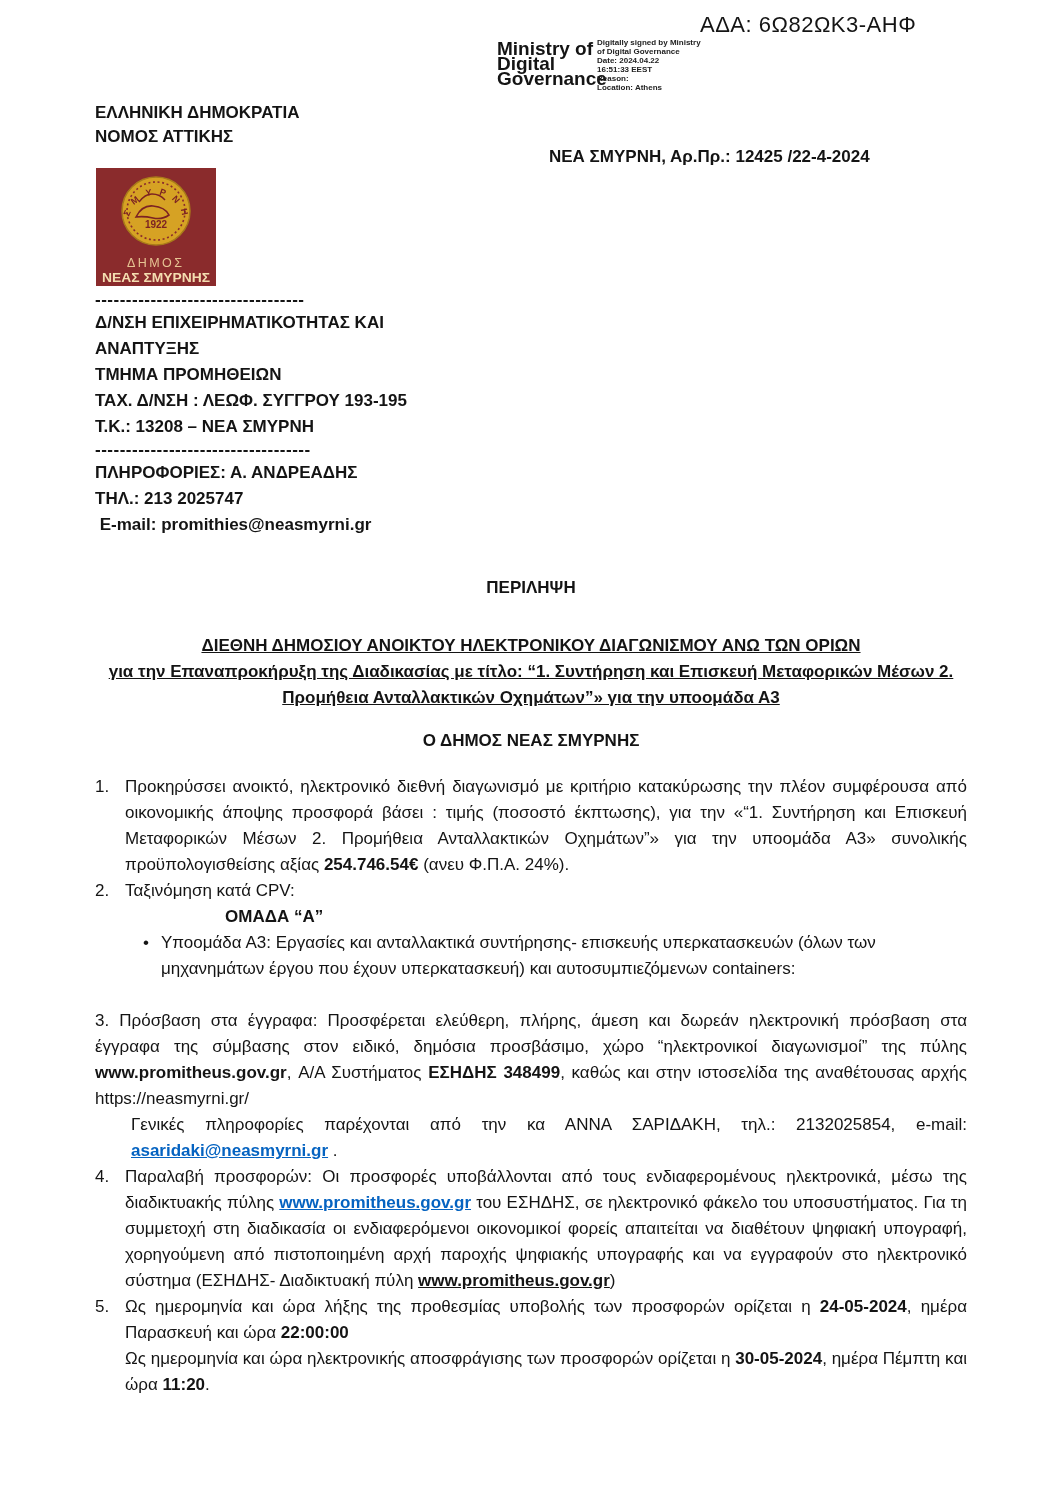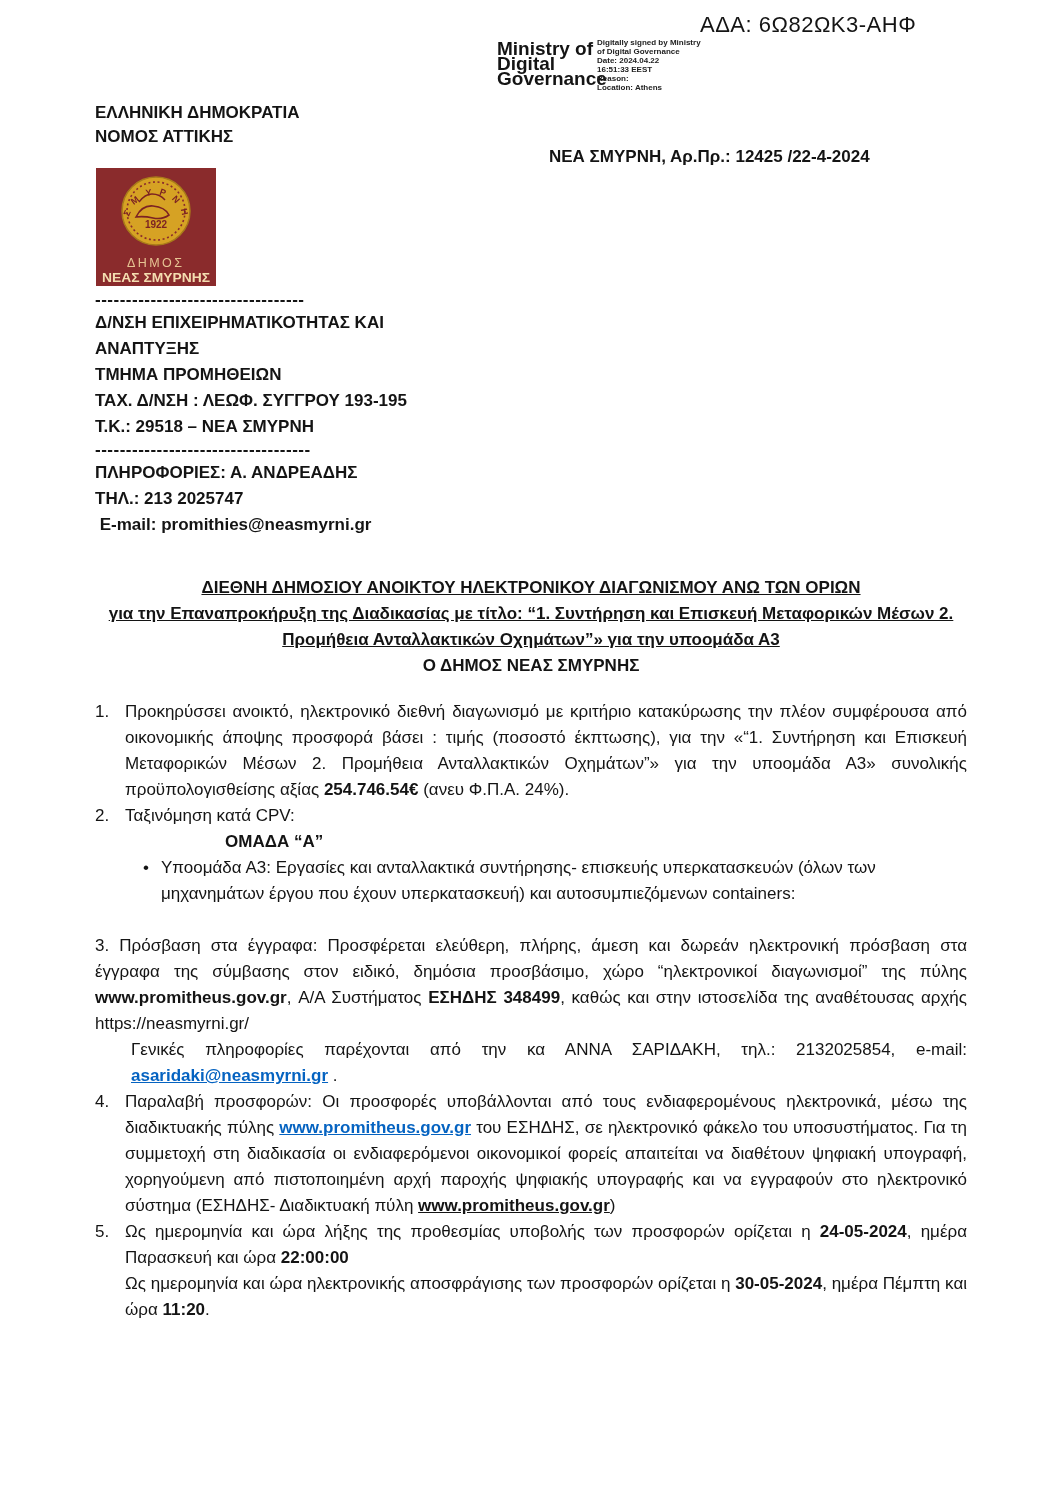--- a/index.html
+++ b/index.html
@@ -27,21 +27,21 @@
   .coin-letters{font-size:9px;font-weight:700;letter-spacing:7px;}
   .coin-year{font-size:10px;font-weight:700;text-anchor:middle;}
   .logo-line1{font-size:12.5px;text-anchor:middle;letter-spacing:3px;}
   .logo-line2{font-size:13.5px;font-weight:700;text-anchor:middle;}
 
   .sender{position:absolute;left:95px;top:290px;font-size:17px;font-weight:700;line-height:26px;}
   .sender .dash{line-height:20px;letter-spacing:.5px;}
 
   .content{position:absolute;left:95px;top:575px;width:872px;font-size:17px;line-height:26px;}
   .t-summary{margin-bottom:32px;}
-  .t-notice2{}
+  .t-notice2{margin-bottom:17px;}
   .t-authority{margin-bottom:20px;}
 
   .li{position:relative;padding-left:30px;margin:0;}
   .li .num{position:absolute;left:0;top:0;}
   .group{margin-left:100px;}
   .bullet-row{display:flex;margin-left:6px;}
   .bullet{width:30px;text-align:center;flex:0 0 30px;}
   .bullet-body{flex:1;}
 
   .p3{margin-top:26px;}
@@ -87,29 +87,30 @@
     <text x="60" y="99" class="logo-line1" textLength="58" fill="#e6c493">ΔΗΜΟΣ</text>
     <text x="60" y="114" class="logo-line2" textLength="108" lengthAdjust="spacingAndGlyphs" fill="#f4ddb0">ΝΕΑΣ ΣΜΥΡΝΗΣ</text>
   </svg>
 
   <div class="sender">
     <div class="dash">----------------------------------</div>
     <div>Δ/ΝΣΗ ΕΠΙΧΕΙΡΗΜΑΤΙΚΟΤΗΤΑΣ ΚΑΙ</div>
     <div>ΑΝΑΠΤΥΞΗΣ</div>
     <div>ΤΜΗΜΑ ΠΡΟΜΗΘΕΙΩΝ</div>
     <div>ΤΑΧ. Δ/ΝΣΗ : ΛΕΩΦ. ΣΥΓΓΡΟΥ 193-195</div>
-    <div>Τ.Κ.: 29518 – ΝΕΑ ΣΜΥΡΝΗ</div>
+    <div>Τ.Κ.: 13208 – ΝΕΑ ΣΜΥΡΝΗ</div>
     <div class="dash">-----------------------------------</div>
     <div>ΠΛΗΡΟΦΟΡΙΕΣ: Α. ΑΝΔΡΕΑΔΗΣ</div>
     <div>ΤΗΛ.: 213 2025747</div>
     <div class="prewrap"> E-mail: promithies@neasmyrni.gr</div>
   </div>
 
   <div class="content">
 
+    <div class="center b t-summary">ΠΕΡΙΛΗΨΗ</div>
 
     <div class="center b u">ΔΙΕΘΝΗ ΔΗΜΟΣΙΟΥ ΑΝΟΙΚΤΟΥ ΗΛΕΚΤΡΟΝΙΚΟΥ ΔΙΑΓΩΝΙΣΜΟΥ ΑΝΩ ΤΩΝ ΟΡΙΩΝ</div>
     <div class="center b u t-notice2">για την Επαναπροκήρυξη της Διαδικασίας με τίτλο: “1. Συντήρηση και Επισκευή Μεταφορικών Μέσων 2. Προμήθεια Ανταλλακτικών Οχημάτων”» για την υποομάδα Α3</div>
 
     <div class="center b t-authority">Ο ΔΗΜΟΣ ΝΕΑΣ ΣΜΥΡΝΗΣ</div>
 
     <div class="li">
       <span class="num">1.</span>
       <div class="just"><span>Προκηρύσσει ανοικτό, ηλεκτρονικό διεθνή διαγωνισμό με κριτήριο κατακύρωσης την πλέον συμφέρουσα από οικονομικής άποψης προσφορά βάσει : τιμής (ποσοστό έκπτωσης), για την «“1. Συντήρηση και Επισκευή Μεταφορικών Μέσων 2. Προμήθεια Ανταλλακτικών Οχημάτων”» για την υποομάδα Α3» συνολικής προϋπολογισθείσης αξίας </span><span class="b">254.746.54€</span><span> (ανευ Φ.Π.Α. 24%).</span></div>
     </div>

